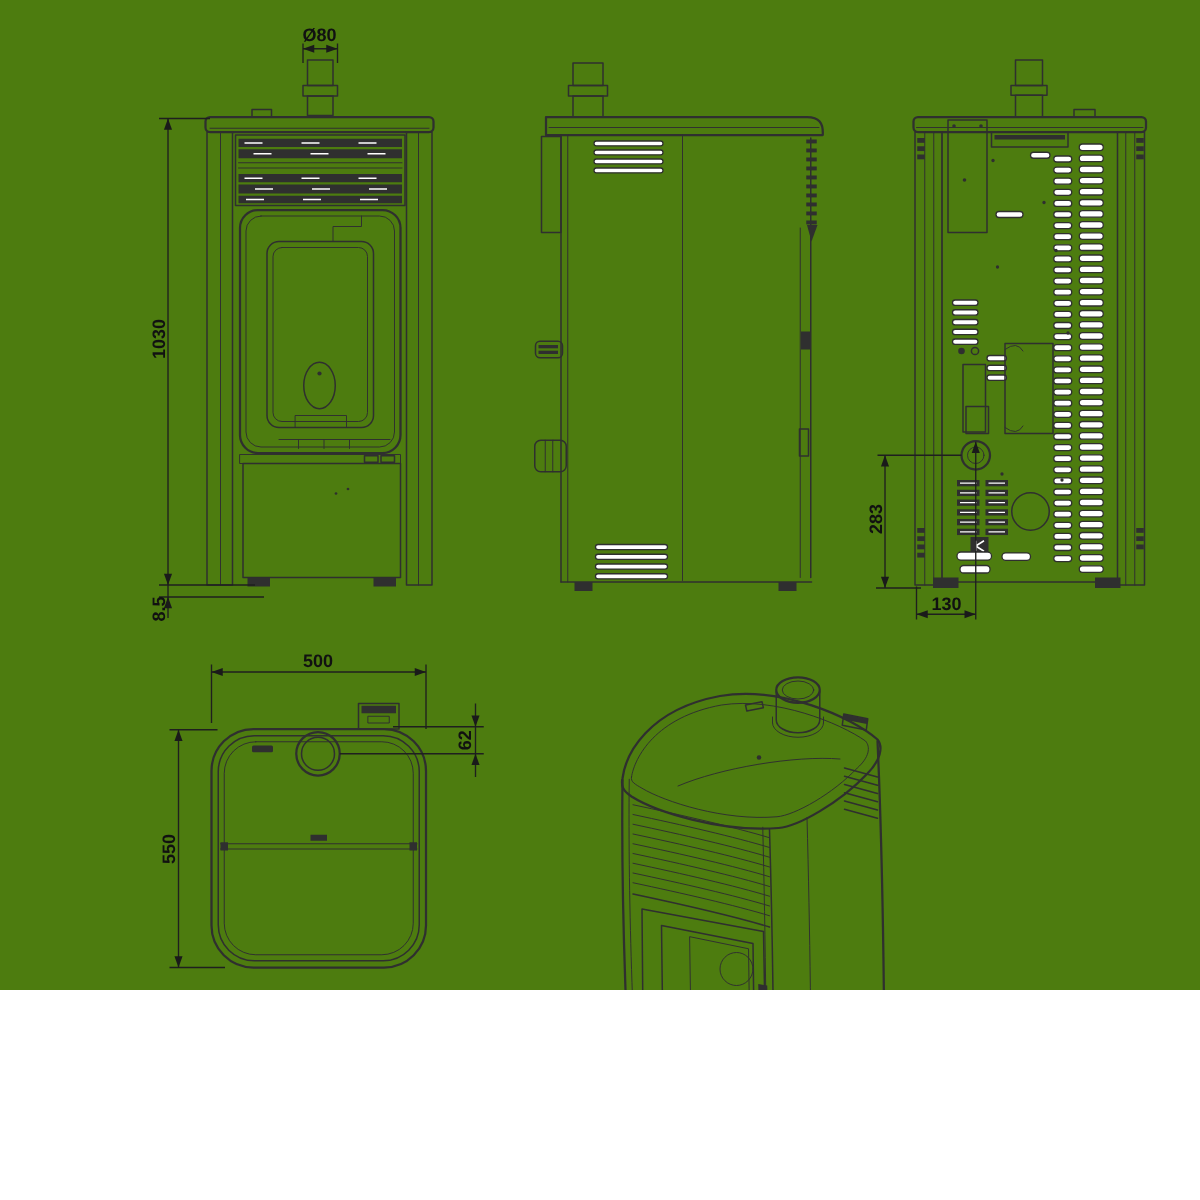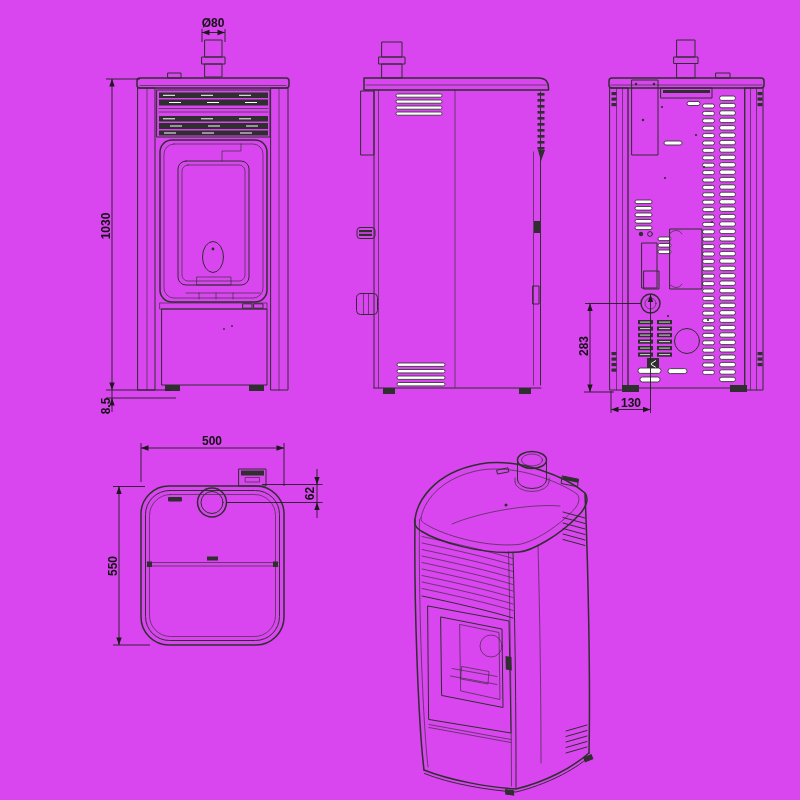--- a/index.html
+++ b/index.html
@@ -1,16 +1,16 @@
 <!DOCTYPE html>
 <html><head>
 <meta charset="utf-8">
 <style>
   html,body{margin:0;padding:0;background:#fff;}
-  .sheet{position:relative;width:800px;height:800px;background:#d946ef;overflow:hidden;}
+  .sheet{position:relative;width:800px;height:660px;background:#4d7c0f;overflow:hidden;}
   .ln  {fill:none;stroke:#2f2f2f;stroke-width:1;stroke-linecap:round;stroke-linejoin:round;}
   .ln2 {fill:none;stroke:#2f2f2f;stroke-width:1.5;stroke-linecap:round;stroke-linejoin:round;}
   .lnt {fill:none;stroke:#2f2f2f;stroke-width:0.65;stroke-linecap:round;stroke-linejoin:round;}
   .fl  {fill:#2f2f2f;stroke:none;}
   .sl  {fill:#ffffff;stroke:#2f2f2f;stroke-width:0.85;}
   .dim {fill:none;stroke:#1f1f1f;stroke-width:0.9;}
   .arr {fill:#1a1a1a;stroke:none;}
   .dash{stroke:#ffffff;stroke-width:1;fill:none;}
   .dimtxt{font-family:"Liberation Sans",sans-serif;font-size:12px;font-weight:700;fill:#111;}
 </style>

